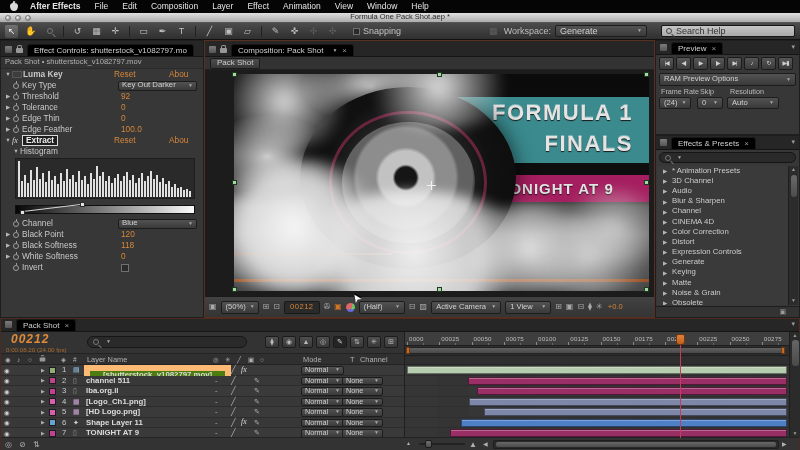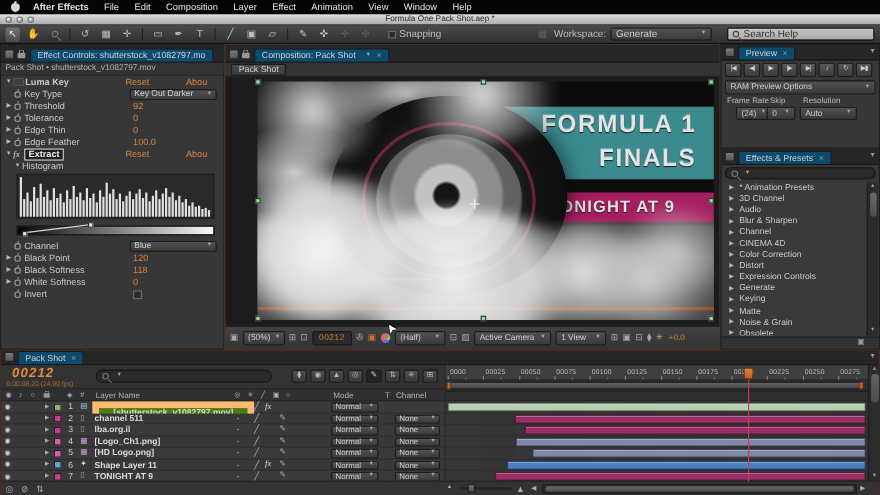--- a/index.html
+++ b/index.html
@@ -30,21 +30,21 @@
 #workspace-dd{width:92px}
 #search-help{width:134px;height:12px;background:linear-gradient(#c6c6c6,#a9a9a9);border:1px solid #161616;border-radius:2px;color:#333;display:flex;align-items:center;gap:4px;padding:0 4px;margin-left:8px}
 .mag{width:6px;height:6px;border:1px solid #777;border-radius:50%;position:relative;flex:none}
 .mag::after{content:"";position:absolute;width:4px;height:1px;background:#777;transform:rotate(45deg);left:4px;top:6px}
 .mag.dark{border-color:#444}.mag.dark::after{background:#444}
 .cbx{width:7px;height:7px;background:#2a2a2a;border:1px solid #6e6e6e;color:#e8e8e8;font-size:7px;line-height:5px;text-align:center;flex:none;display:inline-block}
 
 .panel{position:absolute;background:#373737;border:1px solid #1e1e1e}
 .tabbar{background:#262626;display:flex;align-items:flex-end;gap:4px;padding-left:4px;border-bottom:1px solid #151515}
 .t16{height:16px}.t14{height:14px}.t13{height:13px}
-.tab{background:#0c4a6e;border:1px solid #181818;border-bottom:none;border-radius:3px 3px 0 0;padding:1px 6px;font-size:8px;color:#cfcfcf;display:flex;gap:5px;align-items:center;white-space:nowrap;overflow:hidden;max-width:192px}
+.tab{background:#000000;border:1px solid #181818;border-bottom:none;border-radius:3px 3px 0 0;padding:1px 6px;font-size:8px;color:#cfcfcf;display:flex;gap:5px;align-items:center;white-space:nowrap;overflow:hidden;max-width:192px}
 .tab .close{color:#999;font-size:8px}
 .grabber{width:7px;height:7px;background:linear-gradient(#7c7c7c,#555);border-radius:1px;margin-bottom:3px;flex:none}
 .lockicon{width:7px;height:5px;background:#979797;border-radius:1px;position:relative;margin-bottom:3px;flex:none}
 .lockicon::before{content:"";position:absolute;left:1px;top:-3px;width:3px;height:3px;border:1px solid #979797;border-bottom:none;border-radius:2px 2px 0 0}
 .corner-ic{margin-left:auto;margin-right:4px;margin-bottom:3px;color:#9a9a9a;font-size:7px}
 
 #ec-panel{left:0;top:40px;width:204px;height:278px}
 #ec-bread{height:12px;display:flex;align-items:center;padding-left:4px;font-size:7.6px;color:#b2b2b2;border-bottom:1px solid #2a2a2a;background:#333}
 .ec-row{height:11px;display:flex;align-items:center;padding-left:3px;font-size:8.3px;position:relative}
 .twirl{width:8px;font-size:5.5px;color:#b5b5b5;text-align:center;flex:none}
@@ -139,21 +139,21 @@
 .swatch{position:absolute;left:48px;top:1.5px;width:7px;height:7px;border:1px solid #1c1c1c}
 .lnum{position:absolute;left:61px;top:1px;color:#c9c9c9}
 .licon{position:absolute;left:72px;top:1px;font-size:7px}
 .lname{position:absolute;left:85px;top:1px;font-weight:bold;color:#dcdcdc;white-space:nowrap}
 .lname.sel{border:6px solid #fdba74;background:#4d7c0f;padding:0 13px;top:0;left:83px}
 .sw1{position:absolute;left:214px;top:1px;color:#b0b0b0}
 .sw2{position:absolute;left:230px;top:1px;color:#b0b0b0}
 .swfx{position:absolute;left:240px;top:0.5px;color:#ddd;font-style:italic;font-family:"Liberation Serif",serif}
 .swp{position:absolute;left:253px;top:1px;color:#b0b0b0;font-size:7px}
 .mode-dd{position:absolute;left:300px;top:1px;width:43px;height:8.5px;font-size:7.2px;padding:0 3px}
-.trk-dd{position:absolute;left:358px;top:1px;width:41px;height:8.5px;font-size:7.2px;padding:0 3px}
+.trk-dd{position:absolute;left:341px;top:1px;width:41px;height:8.5px;font-size:7.2px;padding:0 3px}
 #tl-right{position:absolute;left:404px;top:13px;width:384px;height:106px;background:#343434;overflow:hidden}
 #ruler{position:relative;height:14px;background:#3e3e3e;border-bottom:1px solid #1f1f1f}
 .tick-label{position:absolute;top:2.5px;font-size:6.2px;color:#bcbcbc;letter-spacing:.2px}
 .tick{position:absolute;bottom:0;width:1px;height:3px;background:#8a8a8a}
 .tick.minor{height:2px;background:#6a6a6a}
 #workarea{position:relative;height:10px;background:#2e2e2e;border-bottom:1px solid #1f1f1f}
 #wa-bar{position:absolute;left:2px;right:5px;top:1px;height:7px;background:linear-gradient(#616161,#494949);border:1px solid #222;border-radius:2px}
 .wa-handle{position:absolute;top:1px;width:4px;height:7px;background:#c66a28;border:1px solid #6e3810;border-radius:1px;z-index:2}
 #graph-spacer{height:9px;background:#2f2f2f;border-bottom:1px solid #242424}
 #bar-rows{position:relative;height:73px;background:repeating-linear-gradient(90deg,#363636 0 32px,#343434 32px 64px)}
@@ -508,21 +508,21 @@
   <div class="dd" id="ram-dd">
     <span style="font-size:7.6px">RAM Preview Options</span>
     <span class="dda">▼</span>
   </div>
   <div id="pv-labels">
     <span style="left:5px">Frame Rate</span>
     <span style="left:44px">Skip</span>
     <span style="left:74px">Resolution</span>
   </div>
   <div id="pv-values">
-    <span class="dd" style="left:13px;width:32px">
+    <span class="dd" style="left:3px;width:32px">
       <span>(24)</span>
       <span class="dda">▼</span>
     </span>
     <span class="dd" style="left:41px;width:26px">
       <span>0</span>
       <span class="dda">▼</span>
     </span>
     <span class="dd" style="left:71px;width:52px">
       <span>Auto</span>
       <span class="dda">▼</span>

